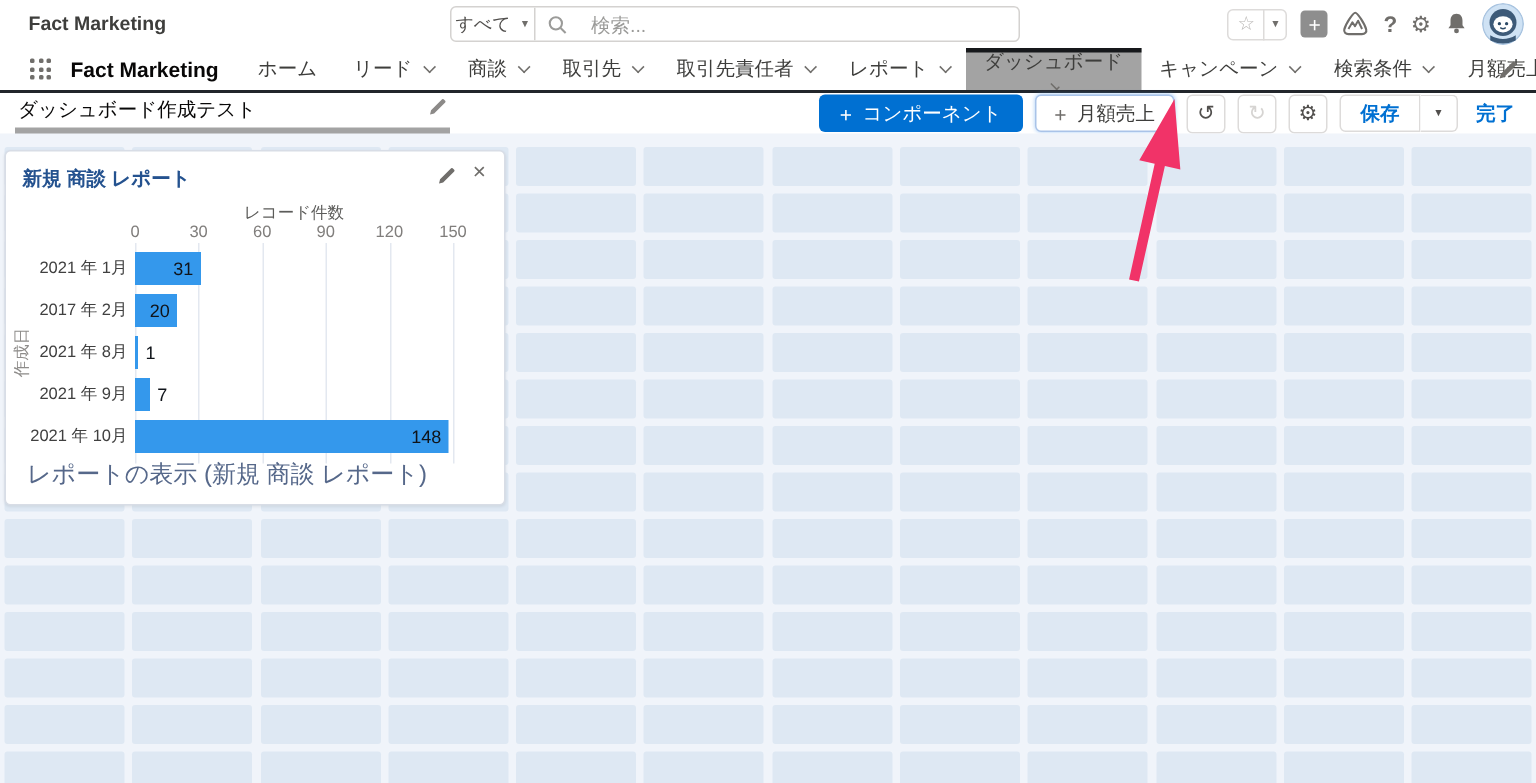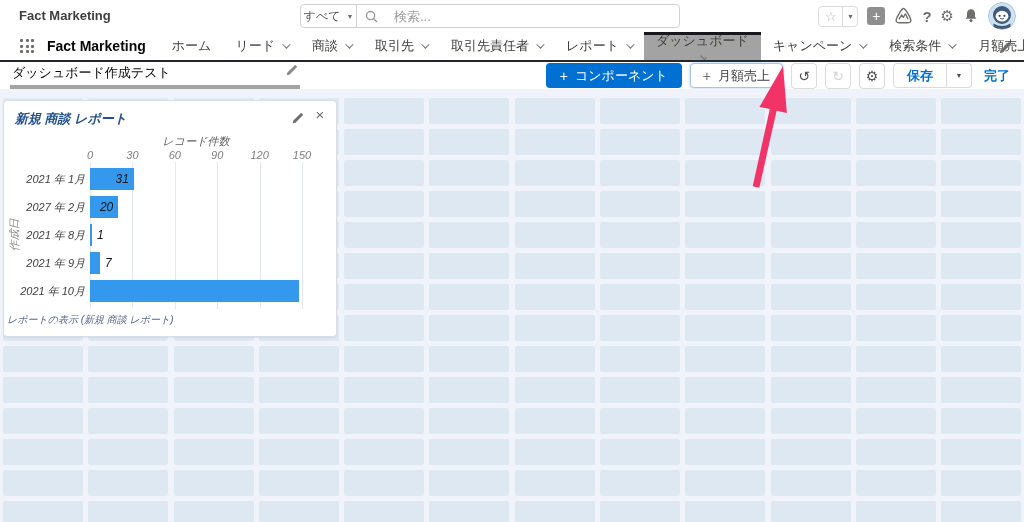--- a/index.html
+++ b/index.html
@@ -56,21 +56,21 @@
   .icon-btn { width:26px; height:26px; border:1px solid #dddbda; border-radius:4px; background:#fff; color:#514f4d;
               font-size:14px; display:flex; align-items:center; justify-content:center; cursor:pointer; }
   .icon-btn.disabled { color:#d6d4d2; cursor:default; }
   .split { display:flex; }
   .btn-save { background:#fff; border:1px solid #dddbda; border-radius:4px 0 0 4px; color:#0070d2; padding:0 13px; font-weight:bold; }
   .btn-save-caret { width:25px; height:25px; background:#fff; border:1px solid #dddbda; border-left:none; border-radius:0 4px 4px 0;
                     display:flex; align-items:center; justify-content:center; font-size:7px; color:#514f4d; cursor:pointer; }
   .btn-done { color:#0070d2; font-weight:bold; padding:0 4px; background:none; border:none; }
 
   
-  .canvas { position:relative; height:433px; background:#f0f4fa; overflow:hidden;font-style:italic; }
+  .canvas { position:relative; height:433px; background:#f0f4fa; overflow:hidden; }
   .grid { position:absolute; left:3px; top:9px; display:grid;
           grid-template-columns:repeat(12,80px); grid-auto-rows:26px; column-gap:5.3px; row-gap:5px; }
   .cell { background:#dee8f3; border-radius:2px; }
 
   
   .widget { position:absolute; left:3px; top:11px; width:334px; height:237px; background:#fff;
             border:1px solid #d8dde6; border-radius:4px; box-shadow:0 1px 2px rgba(0,0,0,.07); }
   .w-head { position:relative; height:30px; }
   .w-title { position:absolute; left:11px; top:9px; font-size:13px; font-weight:bold; color:#24528f; }
   .w-pencil { position:absolute; right:32px; top:9px; cursor:pointer; }
@@ -79,21 +79,21 @@
   .ax-title { position:absolute; left:86px; top:33px; width:212px; text-align:center; font-size:11px; color:#5c5c5a; }
   .tick { position:absolute; top:48px; transform:translateX(-50%); font-size:11px; color:#807e7c; }
   .gridline { position:absolute; top:61px; width:1px; height:147px; background:#e3e8f0; }
   .crow-label { position:absolute; width:81px; text-align:right; font-size:11px; color:#404040; line-height:28px; white-space:nowrap; }
   .bar { position:absolute; height:22px; background:#3498ec; }
   .val-in { position:absolute; height:22px; display:flex; align-items:center; justify-content:flex-end;
             padding-right:5px; font-size:12px; color:#10141a; }
   .val-out { position:absolute; height:22px; display:flex; align-items:center; font-size:12px; color:#10141a; }
   .cat-axis-label { position:absolute; left:-26px; top:128px; width:70px; height:12px; text-align:center;
                     font-size:11px; color:#8e8c8a; transform:rotate(-90deg); }
-  .w-footer { position:absolute; left:3px; bottom:9px; font-size:10px; color:#56688a; cursor:pointer;text-align:right; }
+  .w-footer { position:absolute; left:14px; bottom:9px; font-size:16px; color:#56688a; cursor:pointer;text-align:right; }
 
   
   .arrow-overlay { position:absolute; inset:0; pointer-events:none; z-index:60; }
 </style>
 </head>
 <body>
 
 <div class="page">
 
   <div class="titlebar">
@@ -430,31 +430,32 @@
           <div class="gridline" style="left: 170.8px;"></div>
           <div class="tick" style="left: 213.2px;">90</div>
           <div class="gridline" style="left: 213.2px;"></div>
           <div class="tick" style="left: 255.6px;">120</div>
           <div class="gridline" style="left: 255.6px;"></div>
           <div class="tick" style="left: 298px;">150</div>
           <div class="gridline" style="left: 298px;"></div>
           <div class="crow-label" style="top: 64px; left: 0px;">2021 年 1月</div>
           <div class="bar" style="left: 86px; top: 67px; width: 43.8133px; background: rgb(52, 152, 236);"></div>
           <div class="val-in" style="left: 86px; top: 67px; width: 43.8133px;">31</div>
-          <div class="crow-label" style="top: 92px; left: 0px;">2027 年 2月</div>
+          <div class="crow-label" style="top: 92px; left: 0px;">2017 年 2月</div>
           <div class="bar" style="left: 86px; top: 95px; width: 28.2667px; background: rgb(52, 152, 236);"></div>
           <div class="val-in" style="left: 86px; top: 95px; width: 28.2667px;">20</div>
           <div class="crow-label" style="top: 120px; left: 0px;">2021 年 8月</div>
           <div class="bar" style="left: 86px; top: 123px; width: 2px; background: rgb(52, 152, 236);"></div>
           <div class="val-out" style="left: 93px; top: 123px;">1</div>
           <div class="crow-label" style="top: 148px; left: 0px; padding-left: 12px;">2021 年 9月</div>
           <div class="bar" style="left: 86px; top: 151px; width: 9.89333px; background: rgb(52, 152, 236);"></div>
           <div class="val-out" style="left: 100.893px; top: 151px;">7</div>
           <div class="crow-label" style="top: 176px; left: 0px;">2021 年 10月</div>
           <div class="bar" style="left: 86px; top: 179px; width: 209.173px; background: rgb(52, 152, 236);"></div>
+          <div class="val-in" style="left: 86px; top: 179px; width: 209.173px;">148</div>
         </div>
       <div class="w-footer">レポートの表示 (新規 商談 レポート)</div>
     </div>
 
   </div>
 
   <svg class="arrow-overlay" viewBox="0 0 1024 522">
     <path d="M783 66 L786.9 113 L776.6 110.7 L759.3 187.7 L752.7 186.3 L769.8 109.1 L759.5 106.9 Z" fill="#f13368"></path>
   </svg>
 

